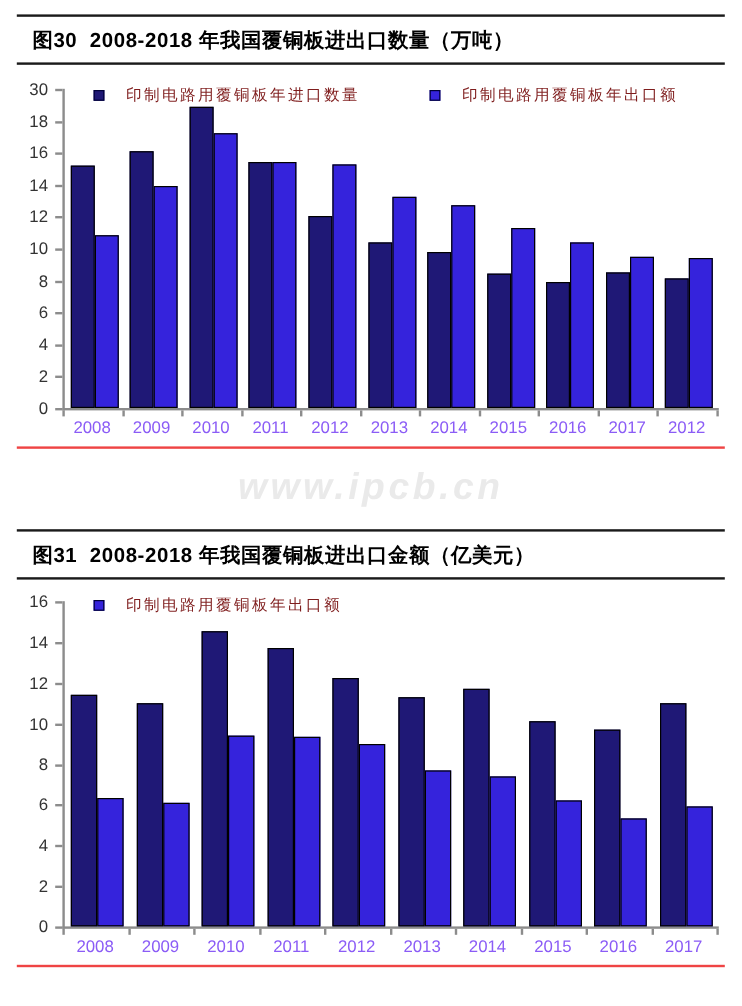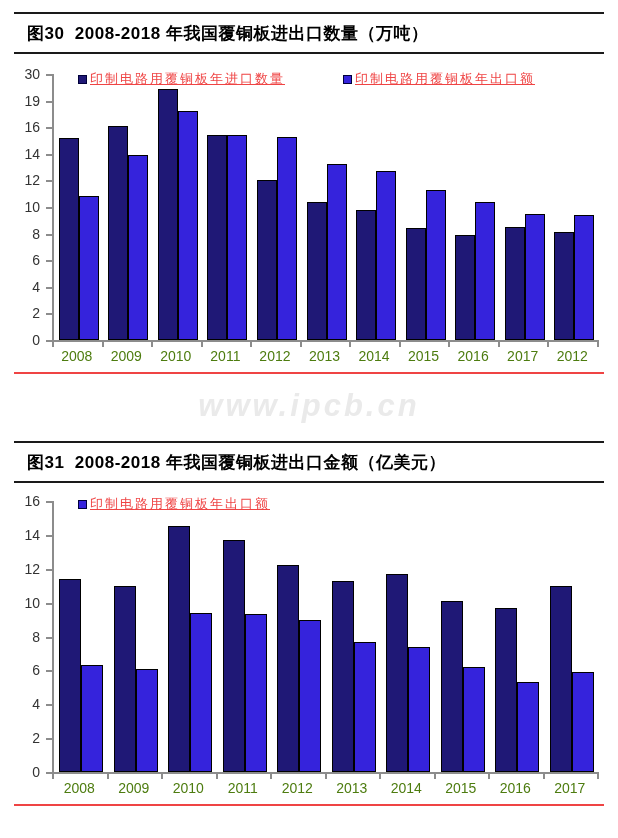--- a/index.html
+++ b/index.html
@@ -30,34 +30,34 @@
     position:absolute;bottom:0;
     border:1px solid #000;
     box-sizing:border-box;
   }
   .ylabel{
     position:absolute;font-size:14px;color:#333;
     text-align:right;line-height:14px;
   }
   .ytick,.xtick{position:absolute;background:#8c8c8c;}
   .xlabel{
-    position:absolute;font-size:14px;color:#4d7c0f;
+    position:absolute;font-size:14px;color:#8b5cf6;
     text-align:center;line-height:16px;
   }
   .legend{
     position:absolute;display:flex;align-items:center;z-index:3;
   }
   .legend-item{display:flex;align-items:center;}
   .swatch{
     width:9px;height:9px;display:inline-block;
     border:1px solid #00003a;box-sizing:border-box;
   }
   .legend-label{
-    font-size:13px;color:#ef4444;margin-left:3px;
-    letter-spacing:2px;white-space:nowrap;text-decoration:underline;
+    font-size:13px;color:#7f1d1d;margin-left:18px;
+    letter-spacing:2px;white-space:nowrap;
   }
   .watermark-band{
     position:relative;width:100%;
   }
   .watermark{
     position:absolute;left:0;right:0;text-align:center;
     font-size:31px;font-style:italic;color:#eaeaea;
     letter-spacing:3px;font-weight:bold;
   }
 </style>
@@ -88,21 +88,21 @@
       <div class="ylabel" style="top: 172.6px; left: 0px; width: 26px;">8</div>
       <div class="ytick" style="left: 32px; top: 179.6px; width: 6px; height: 2px;"></div>
       <div class="ylabel" style="top: 146px; left: 0px; width: 26px;">10</div>
       <div class="ytick" style="left: 32px; top: 153px; width: 6px; height: 2px;"></div>
       <div class="ylabel" style="top: 119.4px; left: 0px; width: 26px;">12</div>
       <div class="ytick" style="left: 32px; top: 126.4px; width: 6px; height: 2px;"></div>
       <div class="ylabel" style="top: 92.8px; left: 0px; width: 26px;">14</div>
       <div class="ytick" style="left: 32px; top: 99.8px; width: 6px; height: 2px;"></div>
       <div class="ylabel" style="top: 66.2px; left: 0px; width: 26px;">16</div>
       <div class="ytick" style="left: 32px; top: 73.2px; width: 6px; height: 2px;"></div>
-      <div class="ylabel" style="top: 39.6px; left: 0px; width: 26px;">19</div>
+      <div class="ylabel" style="top: 39.6px; left: 0px; width: 26px;">18</div>
       <div class="ytick" style="left: 32px; top: 46.6px; width: 6px; height: 2px;"></div>
       <div class="ylabel" style="top: 13px; left: 0px; width: 26px;">30</div>
       <div class="ytick" style="left: 32px; top: 20px; width: 6px; height: 2px;"></div>
       <div class="plot" style="left: 38px; top: 20px; width: 545px; height: 266px;">
         <div class="bar" style="left: 4.77273px; width: 20px; height: 202.16px; background: rgb(31, 24, 118);"></div>
         <div class="bar" style="left: 24.7727px; width: 20px; height: 143.64px; background: rgb(53, 35, 220);"></div>
         <div class="bar" style="left: 54.3182px; width: 20px; height: 214.13px; background: rgb(31, 24, 118);"></div>
         <div class="bar" style="left: 74.3182px; width: 20px; height: 184.87px; background: rgb(53, 35, 220);"></div>
         <div class="bar" style="left: 103.864px; width: 20px; height: 251.37px; background: rgb(31, 24, 118);"></div>
         <div class="bar" style="left: 123.864px; width: 20px; height: 228.76px; background: rgb(53, 35, 220);"></div>

